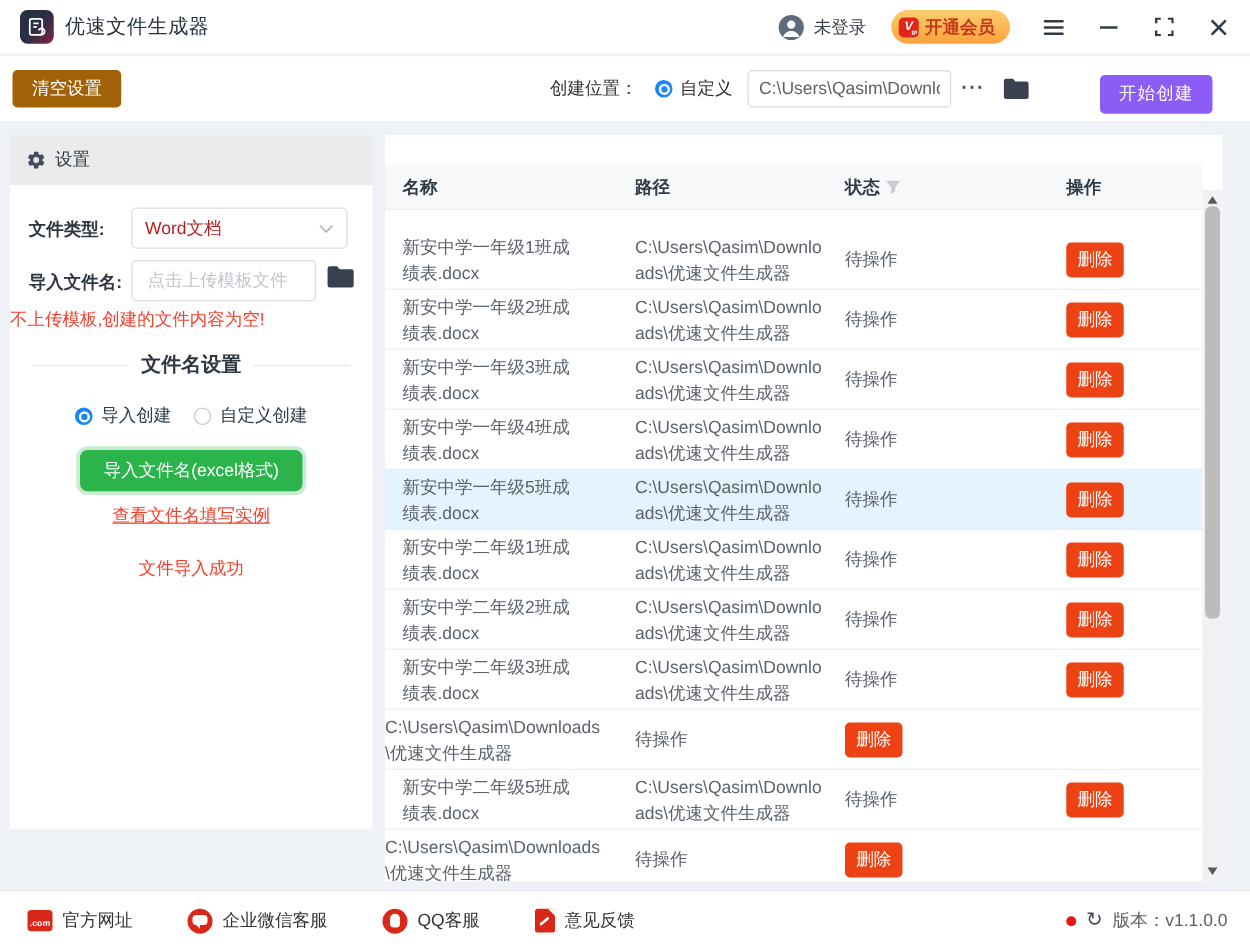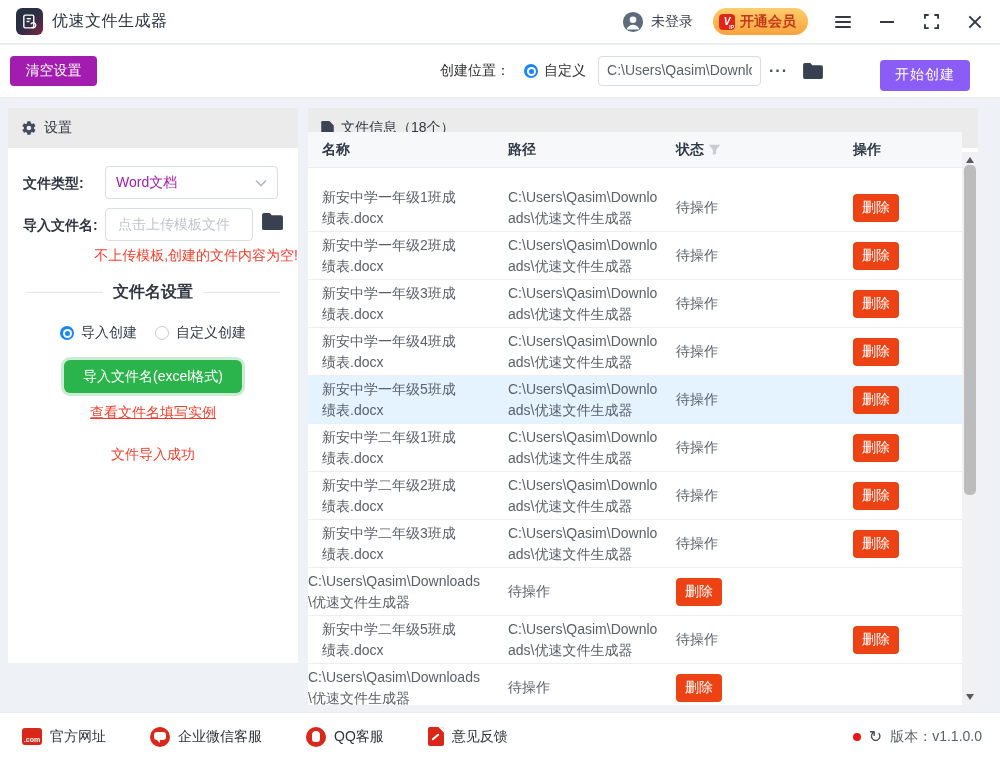--- a/index.html
+++ b/index.html
@@ -29,21 +29,21 @@
   .min-bar { width:14px; height:2px; background:#333a45; }
   .close-x { position:relative; width:14px; height:14px; }
   .close-x::before,.close-x::after { content:""; position:absolute; left:-1px; top:6px; width:16px; height:2px; background:#333a45; }
   .close-x::before { transform:rotate(45deg);} .close-x::after { transform:rotate(-45deg);}
 
   
   .toolbar { position:absolute; top:45px; left:0; right:0; height:53px; background:#fff;
     border-bottom:1px solid #e7eaee; display:flex; align-items:center; padding:0 30px 0 10px; }
   .btn { border:none; border-radius:4px; color:#fff; font-size:14px; cursor:pointer;
     font-family:inherit; display:inline-flex; align-items:center; justify-content:center; }
-  .btn-clear { background:#a21caf; width:87px; height:30px; }
+  .btn-clear { background:#a16207; width:87px; height:30px; }
   .tbr { margin-left:auto; display:flex; align-items:center; }
   .loc-label { font-size:14px; color:#303133; }
   .radio { width:14px; height:14px; border-radius:50%; display:inline-block; position:relative; flex:none; }
   .radio.on { background:#1787f5; }
   .radio.on::before { content:""; position:absolute; left:2.5px; top:2.5px; width:9px; height:9px; border-radius:50%; background:#fff; }
   .radio.on::after { content:""; position:absolute; left:4.5px; top:4.5px; width:5px; height:5px; border-radius:50%; background:#1787f5; }
   .radio.off { background:#fff; border:1px solid #c6cbd4; }
   .tbr .radio { margin:0 6px 0 14px; }
   .path-input { margin-left:12px; width:163px; height:30px; border:1px solid #d8dce3; border-radius:4px;
     padding:0 8px; font-size:14px; color:#5a6069; font-family:inherit; white-space:nowrap; overflow:hidden; }
@@ -53,27 +53,27 @@
 
   
   .main { position:absolute; top:98px; left:0; right:0; height:614px; }
   .panel-header { height:40px; background:#ebebeb; display:flex; align-items:center; padding:0 13px; gap:7px;
     font-size:14px; color:#2f3642; }
 
   .left-panel { position:absolute; left:8px; top:10px; width:290px; height:555px; background:#fff; }
   .lp-body { position:relative; }
   .f-label { position:absolute; left:15px; font-weight:bold; font-size:14px; color:#2f3642; }
   .select-box { position:absolute; left:97px; width:173px; height:33px; border:1px solid #d8dce3; border-radius:4px;
-    display:flex; align-items:center; padding:0 10px; color:#a21caf; cursor:pointer; background:#fff; }
+    display:flex; align-items:center; padding:0 10px; color:#b91c1c; cursor:pointer; background:#fff; }
   .select-box .chev { margin-left:auto; }
   .upload-box { position:absolute; left:97px; width:148px; height:33px; border:1px solid #d8dce3; border-radius:4px;
     display:flex; align-items:center; padding:0 12px; cursor:pointer; background:#fff; }
   .upload-box span { color:#c0c4cc; }
   .lp-folder { position:absolute; left:253px; top:4px; cursor:pointer; }
-  .warn-text { position:absolute; top:99px; width:100%; text-align:right; color:#f63d2a; font-size:14px; }
+  .warn-text { position:absolute; top:99px; width:100%; text-align:left; color:#f63d2a; font-size:14px; }
   .sec-title { position:absolute; top:134px; width:100%; display:flex; align-items:center; padding:0 18px; gap:10px; }
   .sec-title .line { flex:1; height:1px; background:#e3e6ea; }
   .sec-title .txt { font-size:16px; font-weight:bold; color:#2f3642; }
   .radio-row { position:absolute; top:176px; width:100%; display:flex; align-items:center; justify-content:center; gap:18px; }
   .radio-item { display:flex; align-items:center; gap:7px; cursor:pointer; color:#303b49; }
   .btn-import { position:absolute; top:212px; left:50%; transform:translateX(-50%); width:178px; height:33px;
     background:#2bb44c; border-radius:6px; box-shadow:0 0 0 3px #c9ecd3; font-size:14px; }
   .example-link { position:absolute; top:256px; width:100%; text-align:center; }
   .example-link a { color:#f63d2a; font-size:14px; text-decoration:underline; cursor:pointer; }
   .import-status { position:absolute; top:298px; width:100%; text-align:center; color:#f63d2a; font-size:14px; }
@@ -224,26 +224,20 @@
               <span>自定义创建</span>
           </span>
         </div>
         <button class="btn btn-import">导入文件名(excel格式)</button>
         <div class="example-link"><a>查看文件名填写实例</a></div>
         <div class="import-status">文件导入成功</div>
       </div>
     </div>
 
     <div class="right-panel">
-      <div class="panel-header">
-        <svg width="13" height="15" viewBox="0 0 20 24" fill="#3c4354">
-          <path d="M2 0h11l7 7v15a2 2 0 0 1-2 2H2a2 2 0 0 1-2-2V2a2 2 0 0 1 2-2z"></path>
-        </svg>
-        <span>文件信息（18个）</span>
-      </div>
 
       <div class="table-head">
         <div class="hc">名称</div>
         <div class="hc c2">路径</div>
         <div class="hc c3">
           <span>状态</span>
           <svg width="13" height="13" viewBox="0 0 16 16" fill="#c8ccd4">
               <path d="M1 2h14L10 8.5V13l-4 1.8V8.5L1 2z"></path>
             </svg>
         </div>

